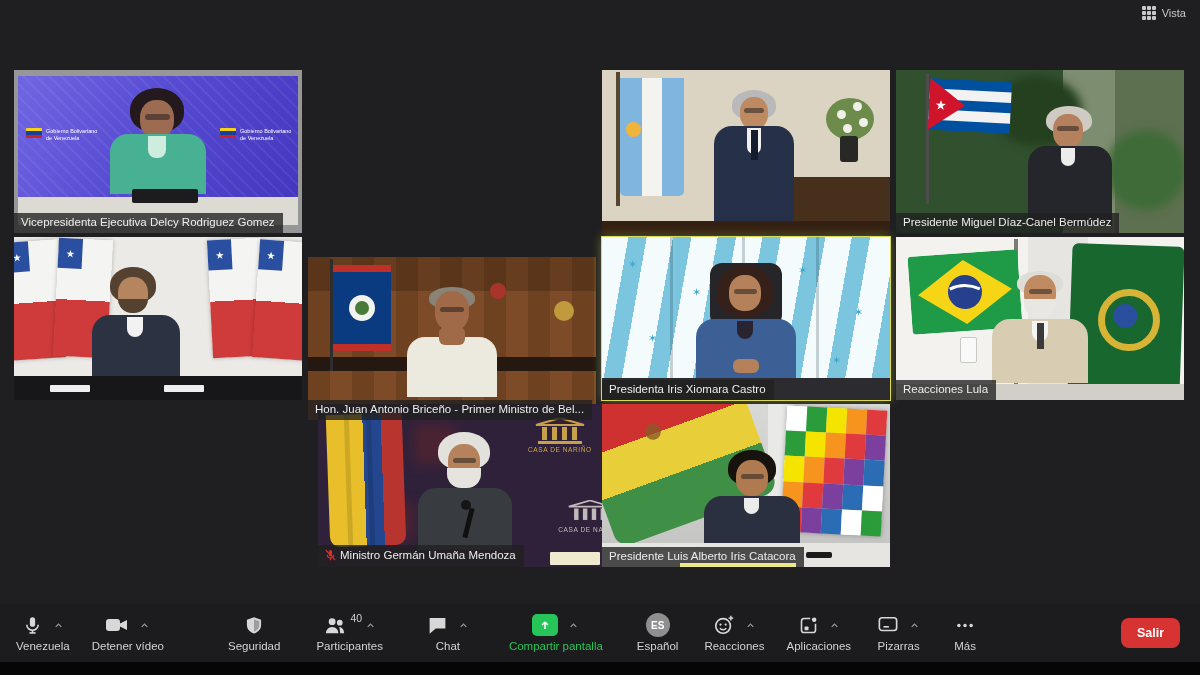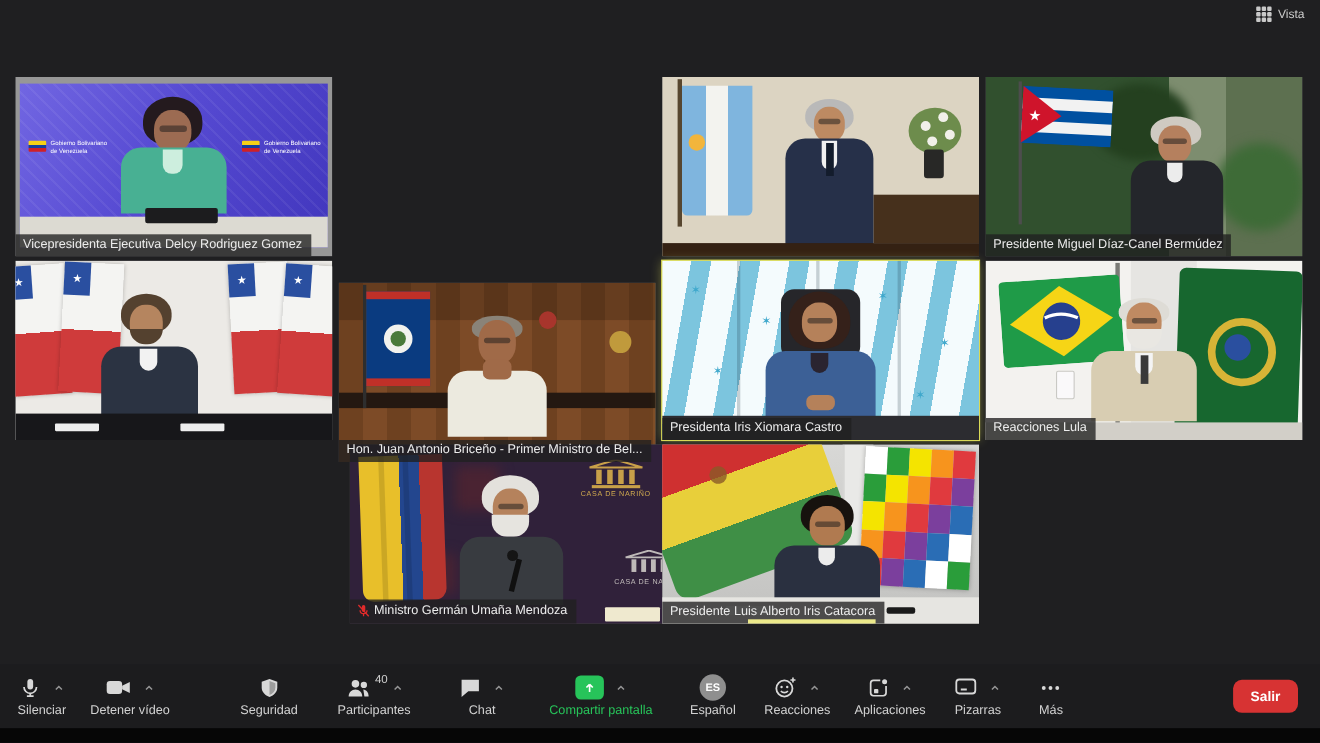--- a/index.html
+++ b/index.html
@@ -455,21 +455,21 @@
         <svg width="21" height="21" viewBox="0 0 24 24">
           <rect x="9" y="2.5" width="6" height="11" rx="3" fill="#d8d8d8"></rect>
           <path d="M5.5 11a6.5 6.5 0 0 0 13 0" stroke="#d8d8d8" stroke-width="1.8" fill="none"></path>
           <line x1="12" y1="17.5" x2="12" y2="20.5" stroke="#d8d8d8" stroke-width="1.8"></line>
           <line x1="8.5" y1="20.5" x2="15.5" y2="20.5" stroke="#d8d8d8" stroke-width="1.8"></line>
         </svg>
         <svg class="chev" width="11" height="11" viewBox="0 0 12 12">
             <path d="M3 7.5l3-3 3 3" stroke="#b4b4b4" stroke-width="1.5" fill="none"></path>
           </svg>
       </div>
-      <div class="tb-label">Silenciar</div>
+      <div class="tb-label">Venezuela</div>
     </div>
 
     <div class="tb-item" style="margin-right:64px;">
       <div class="tb-top">
         <svg width="24" height="20" viewBox="0 0 24 20">
           <rect x="1" y="4" width="14" height="12" rx="3" fill="#d8d8d8"></rect>
           <path d="M15 8.5l7-3.5v10l-7-3.5z" fill="#d8d8d8"></path>
         </svg>
         <svg class="chev" width="11" height="11" viewBox="0 0 12 12">
             <path d="M3 7.5l3-3 3 3" stroke="#b4b4b4" stroke-width="1.5" fill="none"></path>

